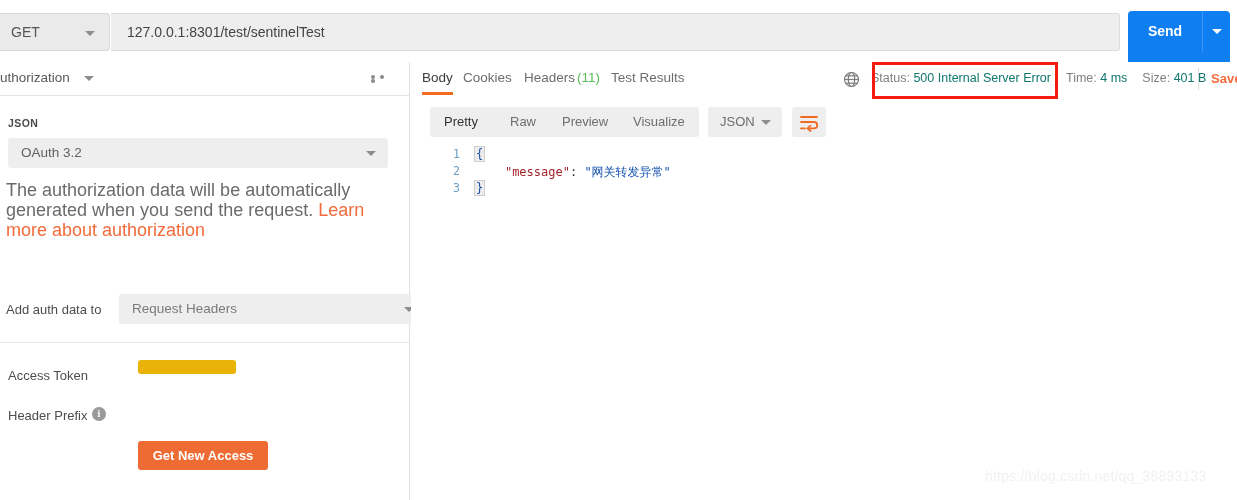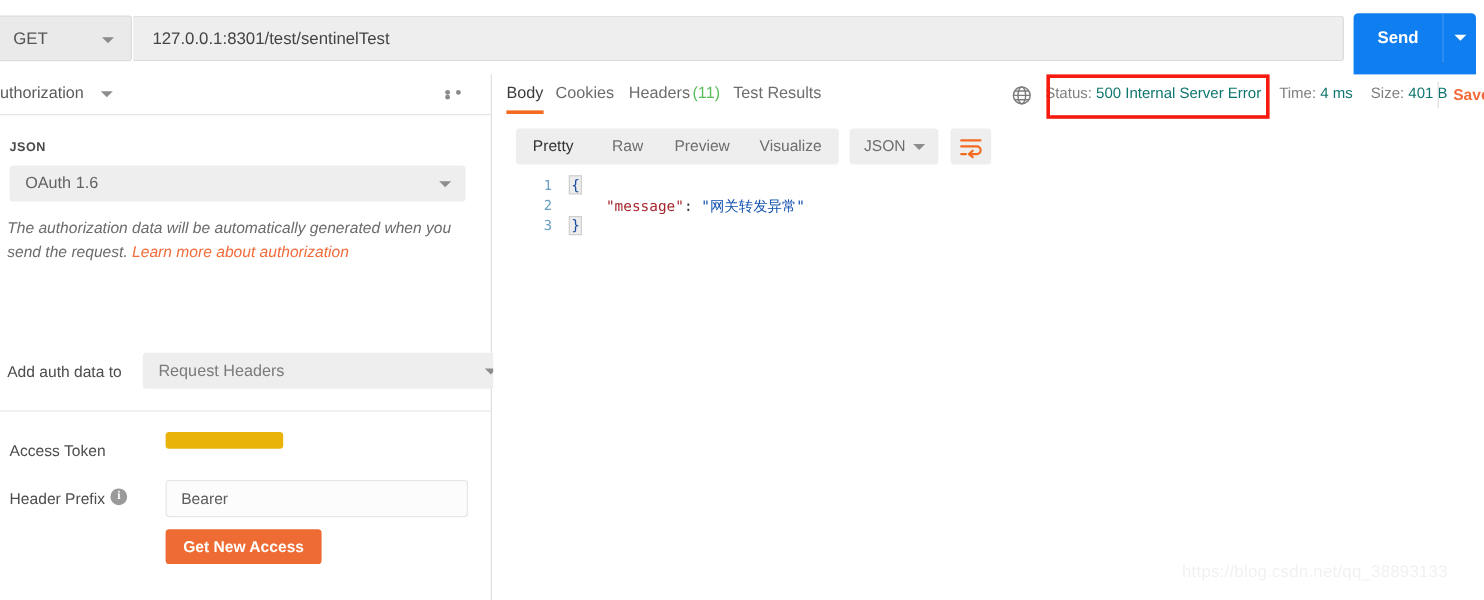--- a/index.html
+++ b/index.html
@@ -156,24 +156,23 @@
     left: 13px; top: 7px;
     font-size: 13.5px;
     color: #626262;
   }
   #type-caret { position: absolute; right: 12px; top: 13px; }
 
   #auth-help {
     position: absolute;
     left: 6px; top: 118px;
     width: 380px;
-    font-size: 13px;
+    font-size: 18px;
     line-height: 20px;
     color: #6b6b6b;
-    font-style: italic;
   }
   #auth-help-link { color: #f26b3a; }
 
   #addauth-label {
     position: absolute;
     left: 6px; top: 240px;
     font-size: 13px;
     color: #4d4d4d;
   }
   #addauth-select {
@@ -471,21 +470,21 @@
     <span id="left-more-icon">
         <i></i>
         <i></i>
         <i></i>
       </span>
   </div>
 
   <div id="type-label">JSON</div>
 
   <div id="type-select">
-    <span class="tlabel">OAuth 1.6</span>
+    <span class="tlabel">OAuth 3.2</span>
     <span id="type-caret" class="caret"></span>
   </div>
 
   <div id="auth-help">
     <span>The authorization data will be automatically generated when you send the request. </span><span id="auth-help-link">Learn more about authorization</span>
   </div>
 
   <div id="addauth-label">Add auth data to</div>
   <div id="addauth-select">
     <span class="alabel">Request Headers</span>
@@ -493,21 +492,20 @@
   </div>
 
   <div id="left-divider"></div>
 
   <div id="token-label">Access Token</div>
   <div id="token-input">5d993f4a-8 ...</div>
 
 
   <div id="prefix-label">Header Prefix</div>
   <div id="prefix-info">i</div>
-  <div id="prefix-input">Bearer</div>
 
   <div id="get-token-button">Get New Access Token</div>
 
 </div>
 
 <div id="right-pane">
 
   <div id="response-tabbar">
     <span id="rtab-body" class="rtab active">
       <span>Body</span>

